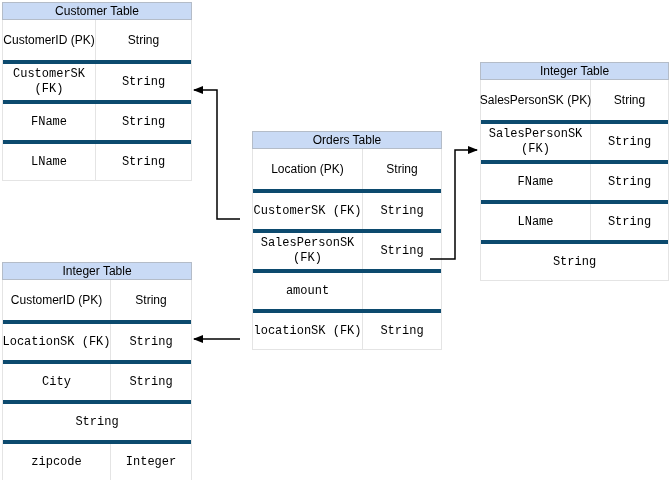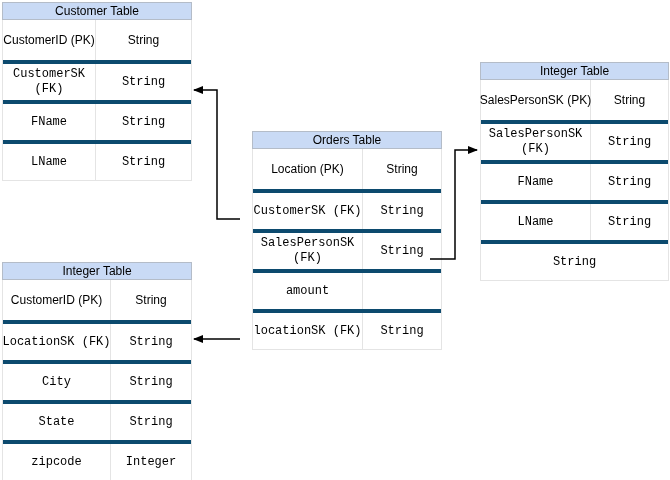--- a/index.html
+++ b/index.html
@@ -165,21 +165,20 @@
       </div>
       <div class="erd-row">
         <div class="cell name">LocationSK (FK)</div>
         <div class="cell type">String</div>
       </div>
       <div class="erd-row">
         <div class="cell name">City</div>
         <div class="cell type">String</div>
       </div>
       <div class="erd-row">
-        <div class="cell name">State</div>
         <div class="cell type">String</div>
       </div>
       <div class="erd-row">
         <div class="cell name">zipcode</div>
         <div class="cell type">Integer</div>
       </div>
     </div>
   </div>
 
   <svg class="connectors" viewBox="0 0 670 480" xmlns="http://www.w3.org/2000/svg">

